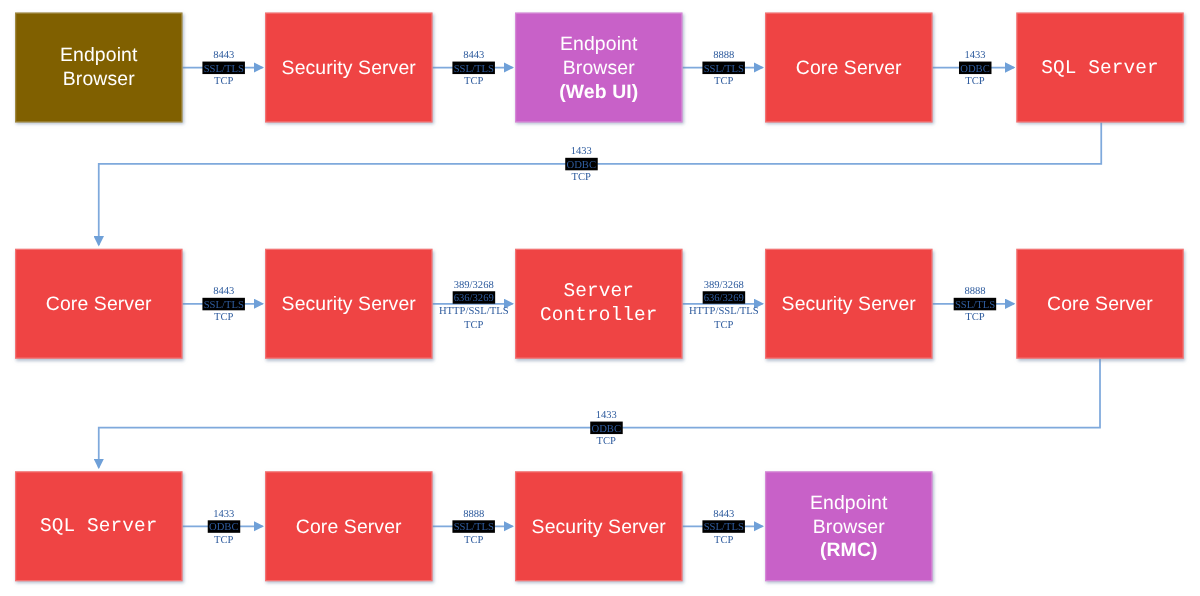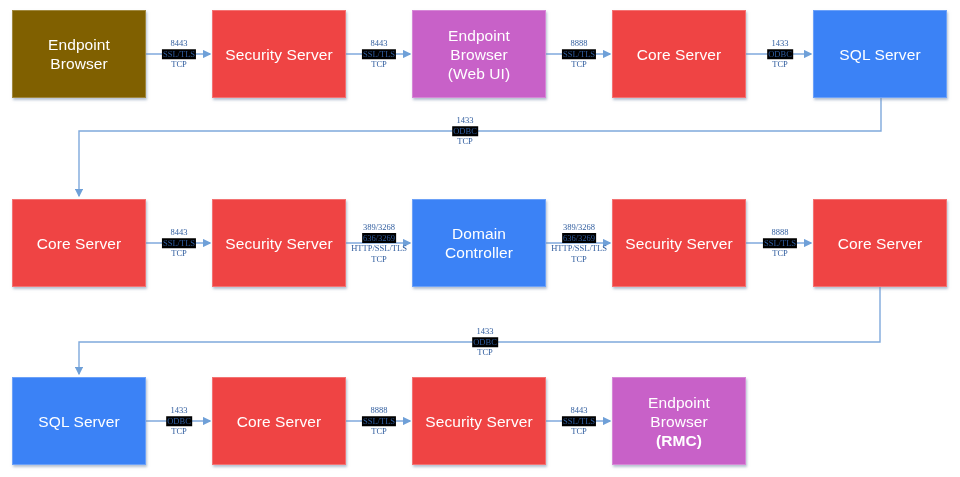--- a/index.html
+++ b/index.html
@@ -24,21 +24,21 @@
     font-size:15.5px;
     line-height:19px;
     letter-spacing:.1px;
     box-shadow:1px 1.5px 2.5px rgba(120,140,170,.55);
     border:1px solid rgba(255,255,255,.25);
   }
   .node span{display:block;padding:0 4px;}
   .c-olive  {background:#806000;}
   .c-green  {background:#ef4444;}
   .c-magenta{background:#C861C8;}
-  .c-dark   {background:#3b82f6;}
+  .c-dark   {background:#ef4444;font-family:Liberation Mono, monospace;}
 
   
   svg#wires{position:absolute;left:0;top:0;width:960px;height:477px;overflow:visible;}
 
   
   .wlabel{
     position:absolute;
     color:#2F5C9E;
     font-size:8.5px;
     line-height:10.5px;
@@ -90,39 +90,39 @@
         <b style="font-weight:400;display:block;">Browser</b>
       </span>
   </div>
   <div class="node c-green" style="left:212px;top:10px;width:134px;height:88px;">
     <span>Security Server</span>
   </div>
   <div class="node c-magenta" style="left:412px;top:10px;width:134px;height:88px;">
     <span>
         <b style="font-weight:400;display:block;">Endpoint</b>
         <b style="font-weight:400;display:block;">Browser</b>
-        <b style="font-weight:400;display:block;">(Web UI)</b>
+        <b style="font-weight:700;display:block;">(Web UI)</b>
       </span>
   </div>
   <div class="node c-green" style="left:612px;top:10px;width:134px;height:88px;">
     <span>Core Server</span>
   </div>
   <div class="node c-dark" style="left:813px;top:10px;width:134px;height:88px;">
     <span>SQL Server</span>
   </div>
 
   <div class="node c-green" style="left:12px;top:199px;width:134px;height:88px;">
     <span>Core Server</span>
   </div>
   <div class="node c-green" style="left:212px;top:199px;width:134px;height:88px;">
     <span>Security Server</span>
   </div>
   <div class="node c-dark" style="left:412px;top:199px;width:134px;height:88px;">
     <span>
-        <b style="font-weight:400;display:block;">Domain</b>
+        <b style="font-weight:400;display:block;">Server</b>
         <b style="font-weight:400;display:block;">Controller</b>
       </span>
   </div>
   <div class="node c-green" style="left:612px;top:199px;width:134px;height:88px;">
     <span>Security Server</span>
   </div>
   <div class="node c-green" style="left:813px;top:199px;width:134px;height:88px;">
     <span>Core Server</span>
   </div>
 

